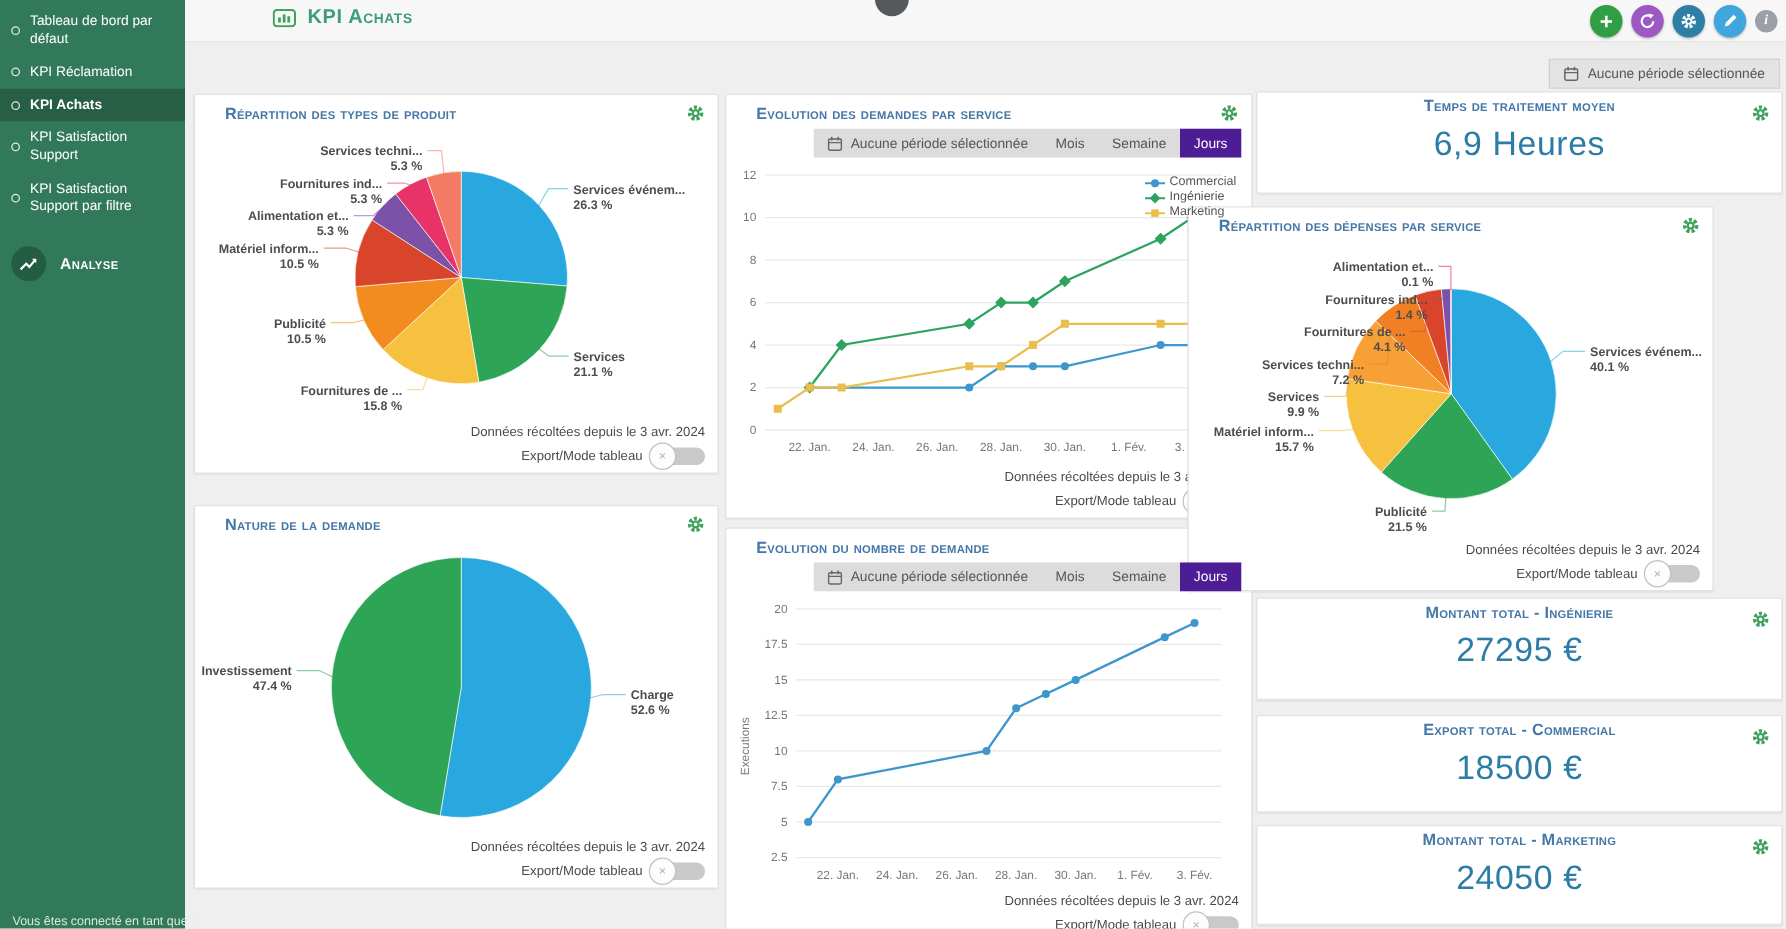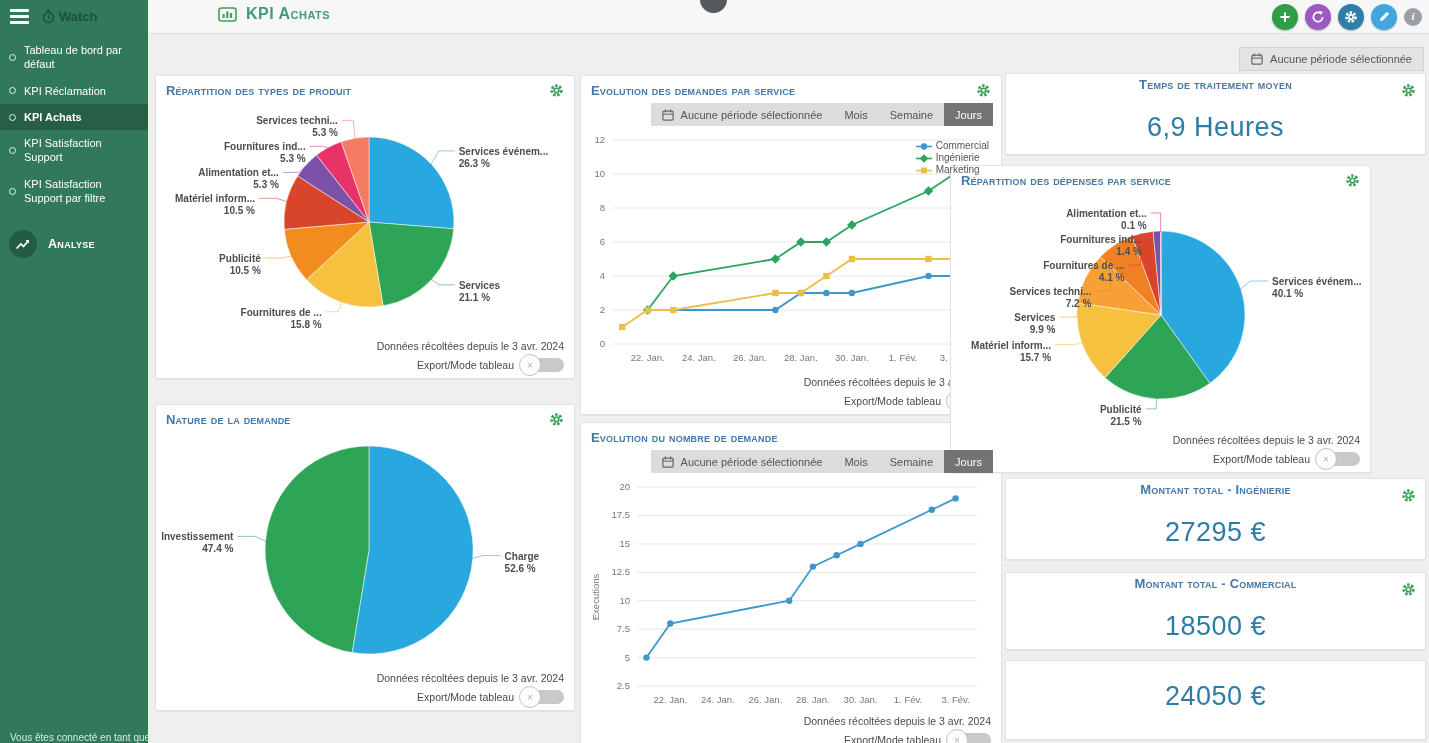--- a/index.html
+++ b/index.html
@@ -37,38 +37,38 @@
   .fab.gearfab{background:#2d7fa8;}
   .fab.pencil{background:#41a6dd;}
   .fab.info{width:18px;height:18px;background:#9aa0a5;font-size:11px;font-weight:bold;font-style:italic;box-shadow:none;font-family:"Liberation Serif",serif;line-height:1;}
   .notch{position:absolute;left:700px;top:-14px;width:27px;height:27px;border-radius:50%;background:#55595c;z-index:6;}
 
   .period-top{position:absolute;right:5px;top:47px;height:22px;background:#e3e3e3;border:1px solid #d2d2d2;
               display:flex;align-items:center;gap:7px;padding:0 11px;font-size:11px;color:#555;cursor:pointer;z-index:3;}
 
   
   .card{position:absolute;background:#fff;border:1px solid #e2e2e2;border-radius:2px;box-shadow:0 1px 1px rgba(0,0,0,.05);}
-  .card-head{display:flex;justify-content:space-between;align-items:flex-end;padding:7px 10px 0 10px;}
+  .card-head{display:flex;justify-content:space-between;align-items:flex-end;padding:7px 10px 0 24px;}
   .card-title{margin:0;font-size:13px;color:#4577a8;font-variant:small-caps;font-weight:bold;letter-spacing:.2px;}
   .gear{cursor:pointer;line-height:0;}
   .stat-card .card-title{text-align:center;margin-top:3px;}
   .stat-card .gear{position:absolute;right:9px;top:9px;}
   .stat-head{text-align:center;}
-  .stat-value{text-align:center;font-size:27px;color:#2d7ca6;font-weight:500;margin-top:20px;letter-spacing:.5px;}
+  .stat-value{text-align:center;font-size:27px;color:#2d7ca6;font-weight:500;margin-top:8px;letter-spacing:.5px;}
 
   .card-foot{position:absolute;right:10px;bottom:6px;text-align:right;font-size:10.5px;color:#4a4a4a;}
   .export-row{display:flex;align-items:center;justify-content:flex-end;gap:8px;margin-top:6px;}
   .toggle{position:relative;width:42px;height:14px;background:#c9c9c9;border-radius:7px;display:inline-block;cursor:pointer;}
   .toggle .knob{position:absolute;left:-3px;top:-4px;width:20px;height:20px;border-radius:50%;background:#fdfdfd;
                 border:1px solid #c2c2c2;display:flex;align-items:center;justify-content:center;font-size:10px;color:#b0b0b0;}
 
   .ptoolbar{position:absolute;top:27px;right:8px;display:flex;align-items:stretch;background:#dcdcdc;height:23px;
             font-size:11px;color:#555;z-index:2;}
   .pt-item{display:flex;align-items:center;padding:0 11px;cursor:pointer;gap:7px;white-space:nowrap;}
-  .pt-item.active{background:#737373;color:#fff;}
+  .pt-item.active{background:#4c1d95;color:#fff;}
 
   .legend{position:absolute;right:12px;top:64px;font-size:10px;color:#555;z-index:2;}
   .legend-item{display:flex;align-items:flex-end;gap:4px;margin-bottom:1px;cursor:pointer;}
 
   .pie-svg{display:block;margin:2px auto 0 auto;overflow:visible;}
   .line-svg{position:absolute;left:8px;top:56px;overflow:visible;}
 
   svg .tick{font-size:9.5px;fill:#777;font-family:"Liberation Sans",sans-serif;}
   svg .plabel{font-size:10px;font-weight:bold;fill:#4d4d4d;font-family:"Liberation Sans",sans-serif;}
 
@@ -82,35 +82,20 @@
   #card-ing     {left:1005px;top:478px;width:419px;height:80px;}
   #card-com     {left:1005px;top:572px;width:419px;height:76px;}
   #card-mkt     {left:1005px;top:660px;width:419px;height:78px;}
 </style>
 </head>
 <body>
 
 <div class="app">
 
   <aside class="sidebar">
-    <div class="sidebar-top">
-      <div class="hamburger">
-          <span></span>
-          <span></span>
-          <span></span>
-        </div>
-      <div class="logo">
-        <svg width="15" height="15" viewBox="0 0 16 16">
-          <rect x="6" y="0.5" width="4" height="2.4" rx="1" fill="currentColor"></rect>
-          <circle cx="8" cy="9" r="5.3" fill="none" stroke="currentColor" stroke-width="1.5"></circle>
-          <path d="M8 6.2v3l2.2 1.2" fill="none" stroke="currentColor" stroke-width="1.3"></path>
-        </svg>
-        <span>Watch</span>
-      </div>
-    </div>
 
 
     <nav class="side-items" id="side-items">
         <div class="side-item">
           <span class="bullet"></span>
           <span>Tableau de bord par défaut</span>
         </div>
         <div class="side-item">
           <span class="bullet"></span>
           <span>KPI Réclamation</span>
@@ -516,29 +501,39 @@
             <circle cx="8" cy="8" r="3.3" fill="#3ea25b"></circle>
             <circle cx="8" cy="8" r="1.5" fill="#fff"></circle>
           </svg>
       </span>
     </div>
     <div class="stat-value">27295 €</div>
   </section>
 
   <section class="card stat-card" id="card-com">
     <div class="stat-head">
-      <h3 class="card-title">Montant total - Commercial</h3>
+      <h3 class="card-title">Export total - Commercial</h3>
       <span class="gear">
         <svg width="15" height="15" viewBox="0 0 16 16">
             <circle cx="8" cy="8" r="5" fill="none" stroke="#3ea25b" stroke-width="3.2" stroke-dasharray="2.6 1.7"></circle>
             <circle cx="8" cy="8" r="3.3" fill="#3ea25b"></circle>
             <circle cx="8" cy="8" r="1.5" fill="#fff"></circle>
           </svg>
       </span>
     </div>
     <div class="stat-value">18500 €</div>
   </section>
 
   <section class="card stat-card" id="card-mkt">
+    <div class="stat-head">
+      <h3 class="card-title">Montant total - Marketing</h3>
+      <span class="gear">
+        <svg width="15" height="15" viewBox="0 0 16 16">
+            <circle cx="8" cy="8" r="5" fill="none" stroke="#3ea25b" stroke-width="3.2" stroke-dasharray="2.6 1.7"></circle>
+            <circle cx="8" cy="8" r="3.3" fill="#3ea25b"></circle>
+            <circle cx="8" cy="8" r="1.5" fill="#fff"></circle>
+          </svg>
+      </span>
+    </div>
     <div class="stat-value">24050 €</div>
   </section>
 
 </div>
 
 </body></html>

